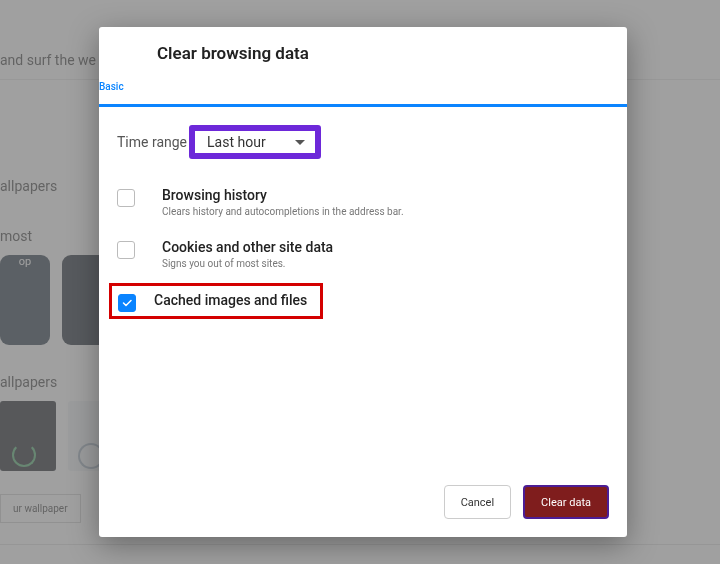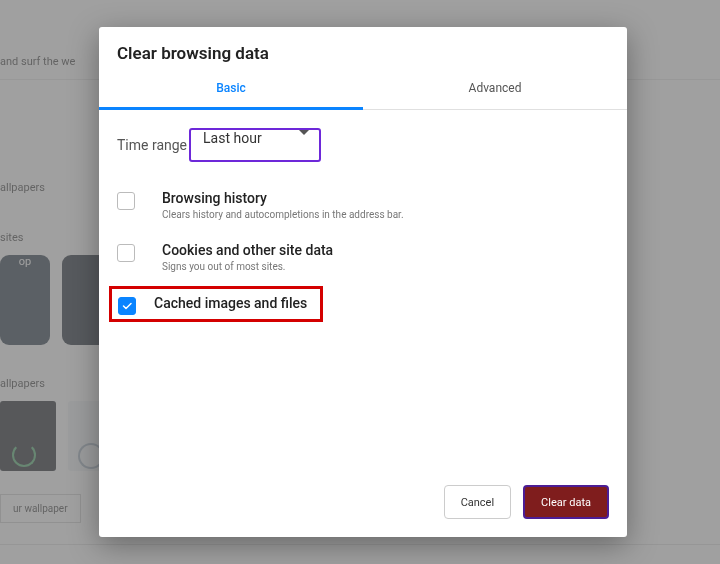--- a/index.html
+++ b/index.html
@@ -11,21 +11,21 @@
     background: #fff;
     overflow: hidden;
     position: relative;
   }
   .bg {
     position: absolute; inset: 0;
     background: #fff;
     filter: none;
   }
   .bg-row { border-bottom: 1px solid #e5e5e5; padding: 10px 0 10px 0; }
-  .bg-text { font-size: 11px; color: #333; }
+  .bg-text { font-size: 14px; color: #333; }
   .bg-section { padding-top: 16px; }
   .bg-thumbs { display: flex; gap: 12px; margin-top: 10px; }
   .bg-thumb {
     width: 50px; height: 90px; background: #1a2a3a; border-radius: 9px;
     display:flex; align-items:flex-start; justify-content:center; color:#fff; font-size:11px;
     padding-bottom:6px; position:relative; overflow:hidden;
   }
   .bg-thumb.alt { background:#0b1622; }
   .bg-thumb2 {
     width:56px; height:70px; background:#0a0f17; border-radius:3px; position:relative; overflow:hidden;
@@ -52,48 +52,49 @@
     background:#fff;
     border-radius:3px;
     box-shadow: 0 8px 30px rgba(0,0,0,0.35);
     display:flex; flex-direction:column;
   }
   .dlg-title {
     padding: 16px 18px 8px 18px;
     font-size: 17px;
     font-weight: 600;
     color:#222;
+    margin-left:40px;
   }
   .tabs {
     display:flex; width:100%;
     border-bottom:1px solid #e0e0e0;
   }
   .tab {
-    flex:1; text-align:center;
-    font-size:12px; padding:10px 0 12px 0;
+    flex:1; 
+    font-size:10px; padding:10px 0 12px 0;
     color:#555; cursor:pointer;
     border-bottom: 2px solid transparent;
   }
   .tab.active {
     color:#0a84ff; font-weight:500;
     border-bottom: 3px solid #0a84ff;
     margin-bottom:-1px;
   }
   .body {
     padding: 18px 18px 0 18px;
     flex:1;
   }
   .timerange {
     display:flex; align-items:center; gap:2px; margin-bottom:28px;
   }
   .timerange-label { font-size:14px; color:#555; }
   .select {
-    display:flex; align-items:flex-start; justify-content:space-between;
+    display:flex; align-items:center; justify-content:space-between;
     width:132px; height:34px;
-    border:2px solid #6d28d9; border-radius:3px;
+    border:6px solid #6d28d9; border-radius:3px;
     padding: 0 10px 0 12px;
     font-size:14px; color:#333; cursor:pointer;
     background:#fff;
   }
   .select .caret {
     width:0; height:0;
     border-left:5px solid transparent;
     border-right:5px solid transparent;
     border-top:5px solid #555;
   }
@@ -134,21 +135,21 @@
       <span class="bg-text">and surf the we</span>
     </div>
   </div>
   <div class="bg-strip" style="top:160px;">
     <div class="bg-section">
       <span class="bg-text">allpapers</span>
     </div>
   </div>
   <div class="bg-strip" style="top:210px;">
     <div class="bg-section">
-      <span class="bg-text">sites</span>
+      <span class="bg-text">most</span>
       <div class="bg-thumbs">
         <div class="bg-thumb">
             <span>op</span>
           </div>
         <div class="bg-thumb alt"></div>
       </div>
     </div>
   </div>
   <div class="bg-strip" style="top:356px;">
     <div class="bg-section">
@@ -165,21 +166,20 @@
   <div style="position:absolute; left:0; right:0; top:544px; border-top:1px solid #ddd;"></div>
 </div>
 
 <div class="overlay"></div>
 
 <div class="dialog">
   <div class="dlg-title">Clear browsing data</div>
 
   <div class="tabs">
     <div class="tab active">Basic</div>
-    <div class="tab">Advanced</div>
   </div>
 
   <div class="body">
 
     <div class="timerange">
       <span class="timerange-label">Time range</span>
       <div class="select">
         <span>Last hour</span>
         <span class="caret"></span>
       </div>

